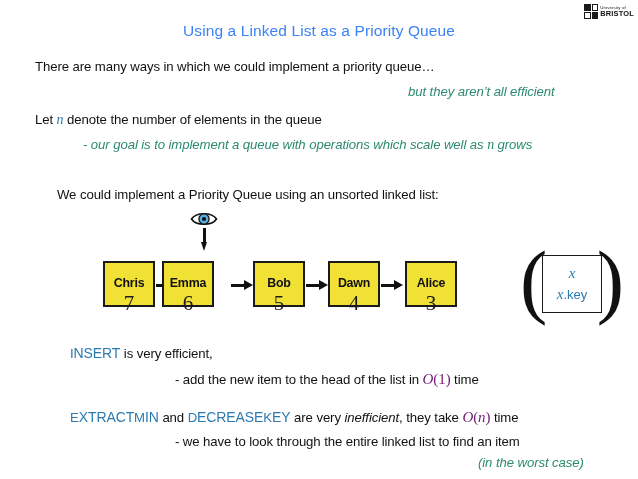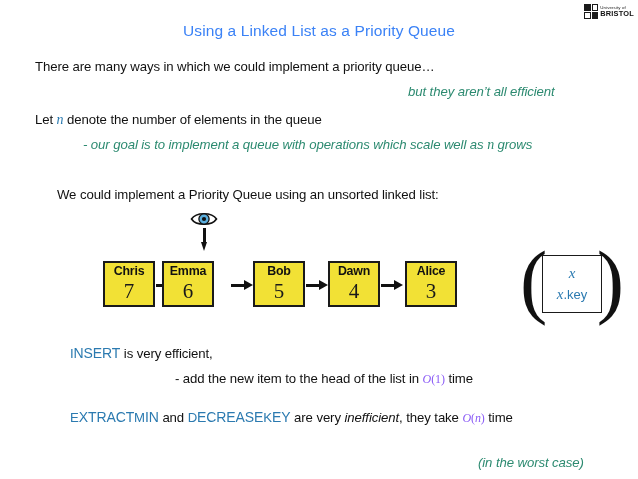--- a/index.html
+++ b/index.html
@@ -92,22 +92,22 @@
   }
   .mathvar-teal {
     font-family: "Liberation Serif", serif;
     font-style: italic;
     color: #2c8a70;
     font-size: 14px;
   }
   .bigO {
     font-family: "Liberation Serif", serif;
     font-style: italic;
-    color: #8b5cf6;
-    font-size: 12px;
+    color: #701a75;
+    font-size: 15px;
   }
   .bigO .paren { font-style: normal; }
   .sc {
     color: #2b7ab0;
   }
   .sc .cap { font-size: 13.2px; }
   .sc .small { font-size: 14px; }
   .ital { font-style: italic; }
 
   
@@ -115,21 +115,21 @@
     position: absolute;
     width: 52px;
     height: 46px;
     background: #f2e135;
     border: 2px solid #1a1a1a;
     box-sizing: border-box;
     display: flex;
     flex-direction: column;
     align-items: center;
     justify-content: flex-start;
-    padding-top: 1px;
+    padding-top: 13px;
   }
   .node .nm {
     font-size: 12.4px;
     font-weight: bold;
     color: #111111;
     line-height: 15px;
     letter-spacing: -0.2px;
   }
   .node .num {
     font-family: "Liberation Serif", serif;
@@ -351,16 +351,17 @@
   </div>
 
   <div class="line" style="left:175px; top:371px;">
     <span>- add the new item to the head of the list in </span><span class="bigO"><span>O</span><span class="paren">(</span><span class="paren">1</span><span class="paren">)</span></span><span> time</span>
   </div>
 
   <div class="line" style="left:70px; top:409px;">
     <span class="sc"><span class="cap">E</span><span class="small">XTRACT</span><span class="cap">M</span><span class="small">IN</span></span><span> and </span><span class="sc"><span class="cap">D</span><span class="small">ECREASE</span><span class="cap">K</span><span class="small">EY</span></span><span> are very </span><span class="ital">inefficient</span><span>, they take </span><span class="bigO"><span>O</span><span class="paren">(</span><span>n</span><span class="paren">)</span></span><span> time</span>
   </div>
 
+  <div class="line" style="left:175px; top:434px;">- we have to look through the entire linked list to find an item</div>
 
   <div class="line teal" style="left:478px; top:455px;">(in the worst case)</div>
 
 </div>
 
 </body></html>

